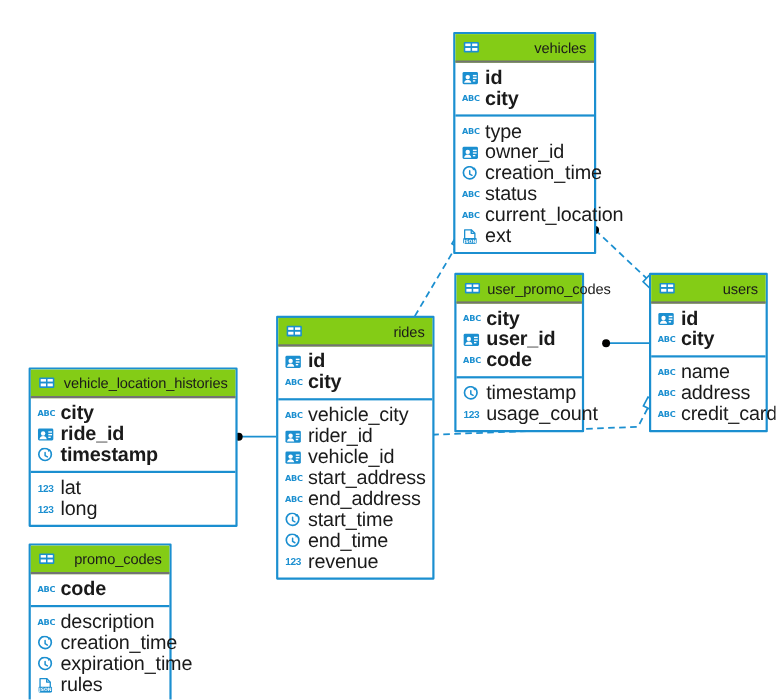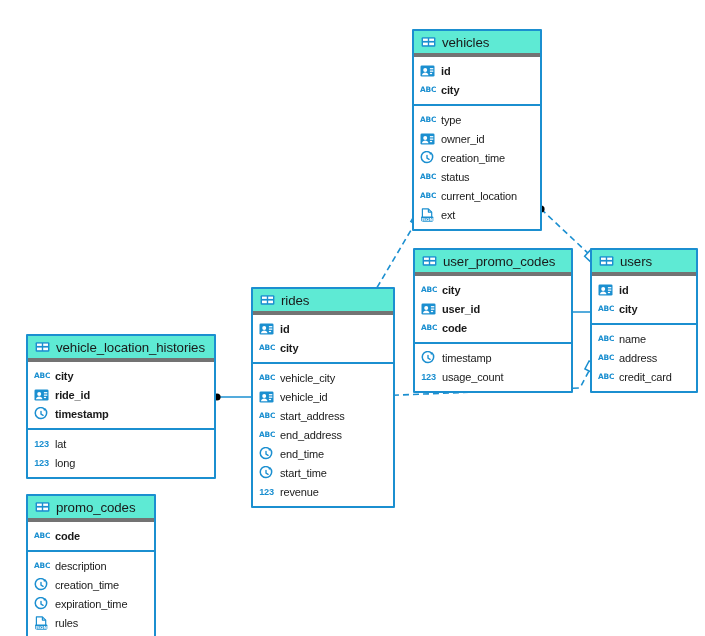--- a/index.html
+++ b/index.html
@@ -35,25 +35,25 @@
     position: absolute;
     box-sizing: border-box;
     border: 2px solid #1b8fd0;
     background: #ffffff;
     border-radius: 1px;
   }
 
   .tbl-header {
     box-sizing: border-box;
     height: 26px;
-    border-bottom: 4px solid #737373;
-    background: #5eead4;
+    border-bottom: 2px solid #737373;
+    background: #84cc16;
     display: flex;
     align-items: center;
-    justify-content: flex-start;
+    justify-content: space-between;
     gap: 6px;
     padding: 0 7px;
   }
   .tbl-title {
     font-size: 13.3px;
     color: #1a1a1a;
     white-space: nowrap;
     letter-spacing: -0.1px;
   }
 
@@ -66,21 +66,21 @@
 
   .col-row {
     display: flex;
     align-items: center;
     gap: 6px;
     height: 19px;
     padding: 0 6px;
     white-space: nowrap;
   }
   .col-name {
-    font-size: 11px;
+    font-size: 18px;
     color: #1a1a1a;
     letter-spacing: -0.15px;
   }
   .col-row.pk .col-name {
     font-weight: bold;
   }
 
   
   .icn {
     flex: 0 0 auto;
@@ -213,21 +213,21 @@
               <path d="M2.4 0.9 h6.0 l3.3 3.2 v8.9 h-9.3 z" fill="#ffffff" stroke="#1b8fd0" stroke-width="1.2" stroke-linejoin="round"></path>
               <path d="M8.4 0.9 v3.2 h3.3" fill="none" stroke="#1b8fd0" stroke-width="1.2" stroke-linejoin="round"></path>
               <rect x="1.1" y="8.4" width="12.2" height="5.0" rx="0.8" fill="#1b8fd0"></rect>
               <text x="7.2" y="12.5" font-size="4.1" font-weight="bold" fill="#ffffff" text-anchor="middle" font-family="DejaVu Sans, sans-serif">JSON</text>
             </svg>
           </span>
           <span class="col-name">ext</span>
         </div>
       </div>
     </div>
-    <div class="table-node" style="left: 413px; top: 248px; width: 160px;">
+    <div class="table-node" style="left: 413px; top: 248px; width: 118px;">
       <div class="tbl-header">
         <span class="icn">
           <svg width="15" height="14" viewBox="0 0 15 14">
             <rect x="0.6" y="2.2" width="13.8" height="9.6" rx="1.1" fill="#1b8fd0"></rect>
             <rect x="2.0" y="3.6" width="4.8" height="2.3" fill="#ffffff"></rect>
             <rect x="8.2" y="3.6" width="4.8" height="2.3" fill="#ffffff"></rect>
             <rect x="2.0" y="7.6" width="4.8" height="2.6" fill="#ffffff"></rect>
             <rect x="8.2" y="7.6" width="4.8" height="2.6" fill="#ffffff"></rect>
           </svg>
         </span>
@@ -361,49 +361,62 @@
           <span class="icn">
             <svg width="15" height="14" viewBox="0 0 15 14">
               <rect x="0.5" y="1.5" width="14" height="11" rx="1.3" fill="#1b8fd0"></rect>
               <circle cx="5.2" cy="6.1" r="2.0" fill="#ffffff"></circle>
               <path d="M1.9 11.3c0.35-2.05 1.75-2.9 3.3-2.9s2.95 0.85 3.3 2.9z" fill="#ffffff"></path>
               <rect x="9.9" y="4.1" width="3.4" height="1.25" fill="#ffffff"></rect>
               <rect x="9.9" y="6.5" width="3.4" height="1.25" fill="#ffffff"></rect>
               <rect x="9.9" y="8.9" width="2.2" height="1.25" fill="#ffffff"></rect>
             </svg>
           </span>
+          <span class="col-name">rider_id</span>
+        </div>
+        <div class="col-row">
+          <span class="icn">
+            <svg width="15" height="14" viewBox="0 0 15 14">
+              <rect x="0.5" y="1.5" width="14" height="11" rx="1.3" fill="#1b8fd0"></rect>
+              <circle cx="5.2" cy="6.1" r="2.0" fill="#ffffff"></circle>
+              <path d="M1.9 11.3c0.35-2.05 1.75-2.9 3.3-2.9s2.95 0.85 3.3 2.9z" fill="#ffffff"></path>
+              <rect x="9.9" y="4.1" width="3.4" height="1.25" fill="#ffffff"></rect>
+              <rect x="9.9" y="6.5" width="3.4" height="1.25" fill="#ffffff"></rect>
+              <rect x="9.9" y="8.9" width="2.2" height="1.25" fill="#ffffff"></rect>
+            </svg>
+          </span>
           <span class="col-name">vehicle_id</span>
         </div>
         <div class="col-row">
           <span class="icn icn-abc">ABC</span>
           <span class="col-name">start_address</span>
         </div>
         <div class="col-row">
           <span class="icn icn-abc">ABC</span>
           <span class="col-name">end_address</span>
         </div>
         <div class="col-row">
           <span class="icn">
             <svg width="15" height="14" viewBox="0 0 15 14">
               <path d="M11.1 2.1 A5.3 5.3 0 1 1 3.0 9.9 A5.3 5.3 0 0 1 10.3 2.0" fill="none" stroke="#1b8fd0" stroke-width="1.5" stroke-linecap="round"></path>
               <path d="M9.6 1.0 L12.0 2.4 L9.9 3.9 Z" fill="#1b8fd0"></path>
               <path d="M7.0 4.3 L7.0 7.2 L9.1 8.4" fill="none" stroke="#1b8fd0" stroke-width="1.35" stroke-linecap="round" stroke-linejoin="round"></path>
             </svg>
           </span>
+          <span class="col-name">start_time</span>
+        </div>
+        <div class="col-row">
+          <span class="icn">
+            <svg width="15" height="14" viewBox="0 0 15 14">
+              <path d="M11.1 2.1 A5.3 5.3 0 1 1 3.0 9.9 A5.3 5.3 0 0 1 10.3 2.0" fill="none" stroke="#1b8fd0" stroke-width="1.5" stroke-linecap="round"></path>
+              <path d="M9.6 1.0 L12.0 2.4 L9.9 3.9 Z" fill="#1b8fd0"></path>
+              <path d="M7.0 4.3 L7.0 7.2 L9.1 8.4" fill="none" stroke="#1b8fd0" stroke-width="1.35" stroke-linecap="round" stroke-linejoin="round"></path>
+            </svg>
+          </span>
           <span class="col-name">end_time</span>
-        </div>
-        <div class="col-row">
-          <span class="icn">
-            <svg width="15" height="14" viewBox="0 0 15 14">
-              <path d="M11.1 2.1 A5.3 5.3 0 1 1 3.0 9.9 A5.3 5.3 0 0 1 10.3 2.0" fill="none" stroke="#1b8fd0" stroke-width="1.5" stroke-linecap="round"></path>
-              <path d="M9.6 1.0 L12.0 2.4 L9.9 3.9 Z" fill="#1b8fd0"></path>
-              <path d="M7.0 4.3 L7.0 7.2 L9.1 8.4" fill="none" stroke="#1b8fd0" stroke-width="1.35" stroke-linecap="round" stroke-linejoin="round"></path>
-            </svg>
-          </span>
-          <span class="col-name">start_time</span>
         </div>
         <div class="col-row">
           <span class="icn icn-123">123</span>
           <span class="col-name">revenue</span>
         </div>
       </div>
     </div>
     <div class="table-node" style="left: 26px; top: 334px; width: 190px;">
       <div class="tbl-header">
         <span class="icn">

